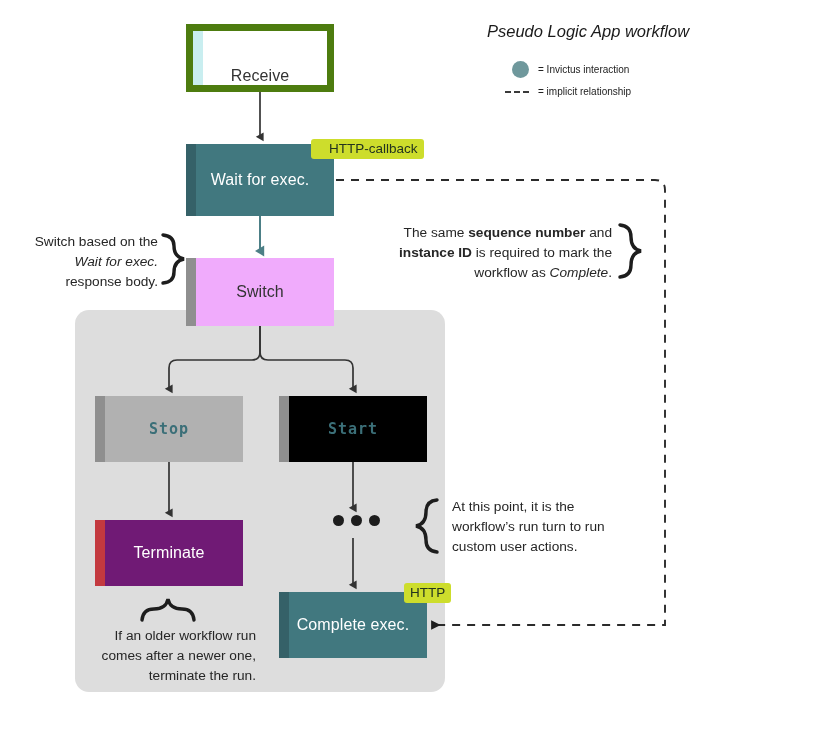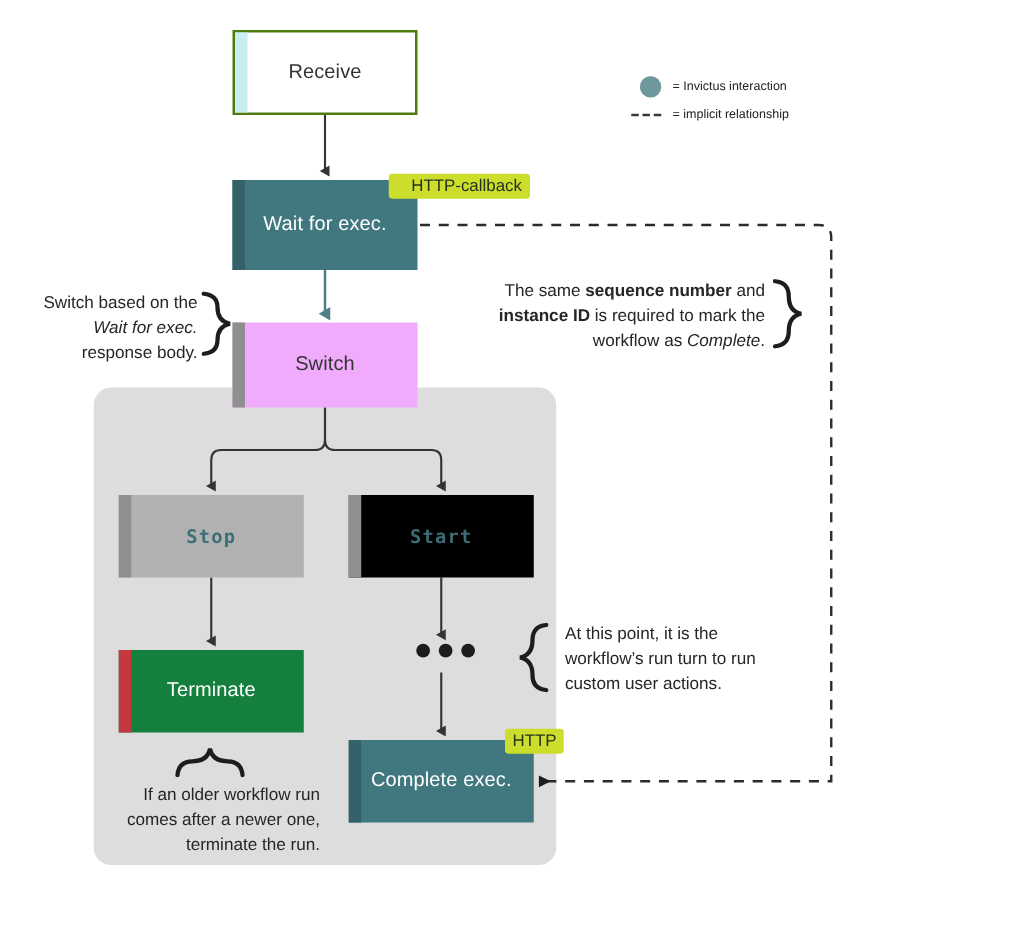--- a/index.html
+++ b/index.html
@@ -25,21 +25,21 @@
   .node{
     box-sizing:border-box;
     display:flex;align-items:center;justify-content:center;
     font-size:16px;letter-spacing:.1px;
   }
   .node .bar{position:absolute;left:0;top:0;bottom:0;width:10px;}
   .node .lbl{position:relative;z-index:2;}
 
   .node-receive{
     left:186px;top:24px;width:148px;height:68px;
-    background:#ffffff;border:2px solid #4d7c0f;color:#333333;
+    background:#ffffff;border:7px solid #4d7c0f;color:#333333;align-items:flex-end;
   }
   .node-receive .bar{background:#c9eef0;}
 
   .node-wait{
     left:186px;top:144px;width:148px;height:72px;
     background:#41787f;color:#ffffff;
   }
   .node-wait .bar{background:#356168;}
 
   .node-switch{
@@ -60,21 +60,21 @@
   }
   .node-start .bar{background:#8f8f8f;}
 
   .mono-lbl{
     font-family:"DejaVu Sans Mono","Liberation Mono",monospace;
     font-weight:bold;font-size:15px;color:#3b6f78;letter-spacing:1px;
   }
 
   .node-terminate{
     left:95px;top:520px;width:148px;height:66px;
-    background:#15803d;color:#ffffff;
+    background:#701a75;color:#ffffff;
   }
   .node-terminate .bar{background:#c3393f;}
 
   .node-complete{
     left:279px;top:592px;width:148px;height:66px;
     background:#41787f;color:#ffffff;
   }
   .node-complete .bar{background:#356168;}
 
   
@@ -152,20 +152,21 @@
 
     <path d="M163,235 q11,1 11,11 q0,11 10,13 q-10,2 -10,13 q0,10 -11,11" stroke="#1d1d1d" stroke-width="3.4" fill="none" stroke-linecap="round"></path>
 
     <path d="M620,225 q11,1 11,12 q0,12 10,14 q-10,2 -10,14 q0,11 -11,12" stroke="#1d1d1d" stroke-width="3.4" fill="none" stroke-linecap="round"></path>
 
     <path d="M437,500 q-11,1 -11,12 q0,12 -10,14 q10,2 10,14 q0,11 11,12" stroke="#1d1d1d" stroke-width="3.4" fill="none" stroke-linecap="round"></path>
 
     <path d="M142,620 q1,-11 12,-11 q12,0 14,-10 q2,10 14,10 q11,0 12,11" stroke="#1d1d1d" stroke-width="3.4" fill="none" stroke-linecap="round"></path>
   </svg>
 
+  <div class="abs legend-title">Pseudo Logic App workflow</div>
 
   <div class="abs legend-row legend-row-1">
     <span class="legend-dot"></span>
     <span>= Invictus interaction</span>
   </div>
 
   <div class="abs legend-row legend-row-2">
     <span class="legend-dash"></span>
     <span>= implicit relationship</span>
   </div>

